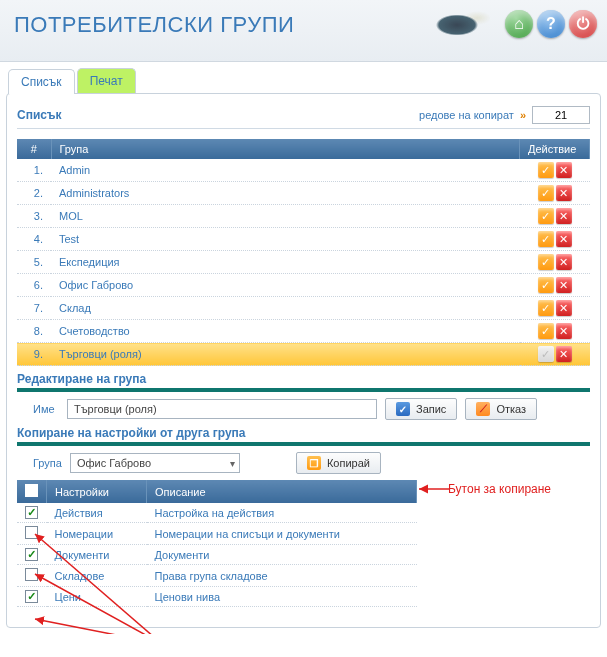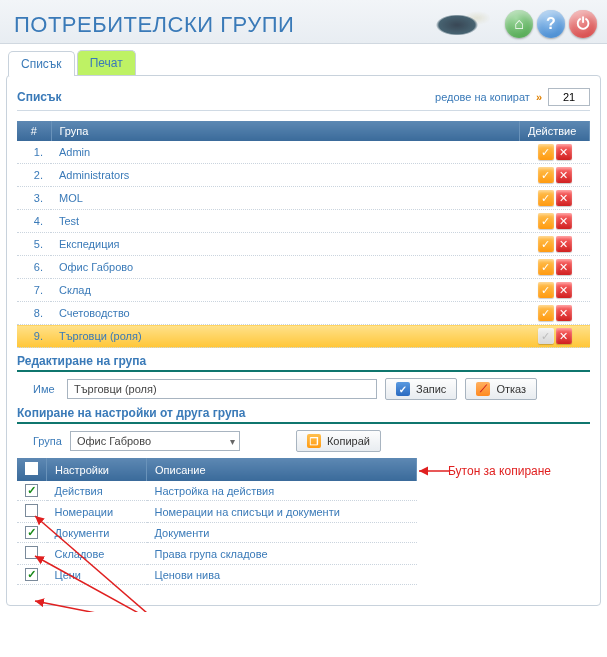--- a/index.html
+++ b/index.html
@@ -5,21 +5,21 @@
   * { box-sizing: border-box; }
   body {
     margin: 0;
     font-family: Arial, sans-serif;
     font-size: 12px;
     background: #fff;
     width: 607px;
   }
   .topbar {
     position: relative;
-    height: 44px;
+    height: 62px;
     background: linear-gradient(#f2f5f8, #e8edf2);
     border-bottom: 1px solid #d0d8e0;
     padding: 0 14px;
   }
   .topbar h1 {
     margin: 0;
     font-size: 22px;
     font-weight: normal;
     color: #3a7ab8;
     line-height: 50px;
@@ -90,38 +90,38 @@
     padding: 8px 10px 20px;
     background: #fff;
     position: relative;
   }
 
   .sect-head {
     color: #3a7ab8;
     font-weight: bold;
     font-size: 12px;
     margin: 6px 0 4px;
-    border-bottom: 2px solid #0f766e;
+    border-bottom: 4px solid #0f766e;
     padding-bottom: 2px;
   }
   .row-line {
     display: flex;
     align-items: center;
     justify-content: space-between;
   }
   .rows-per-page {
     display: flex;
     align-items: center;
     gap: 6px;
     color: #3a7ab8;
     font-size: 11px;
   }
   .rows-per-page .arrow { color: #e08000; font-weight: bold; }
   .rows-input {
-    width: 42px;
+    width: 58px;
     height: 18px;
     border: 1px solid #b0bac4;
     text-align: center;
     font-size: 11px;
   }
 
   table.grid {
     width: 100%;
     border-collapse: collapse;
     margin-top: 10px;

